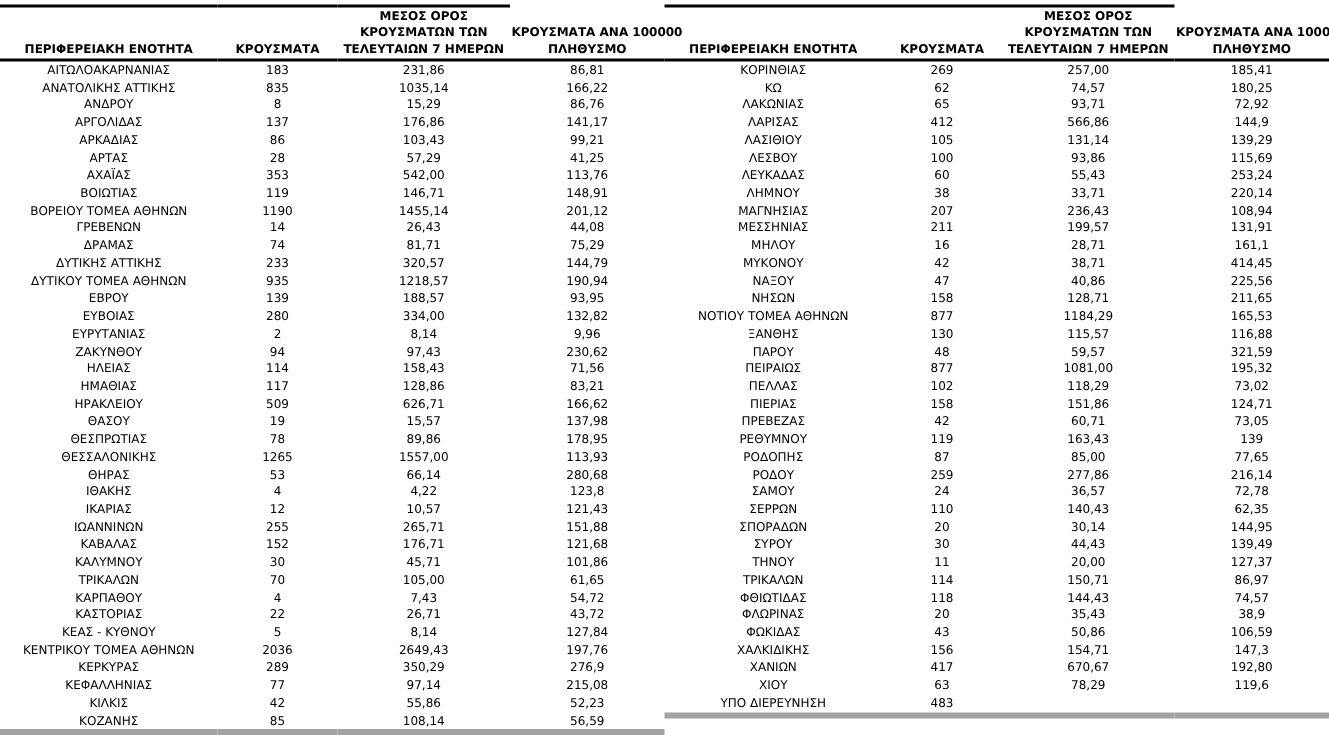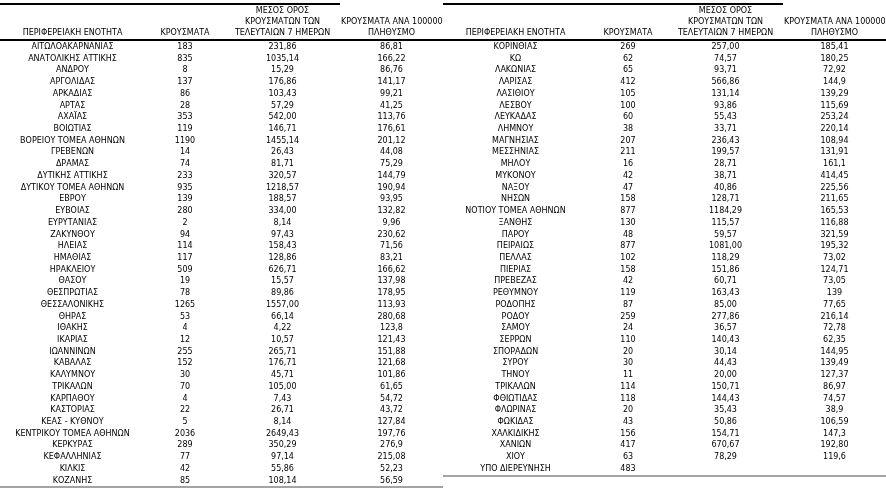--- a/index.html
+++ b/index.html
@@ -17,40 +17,40 @@
   table {
     border-collapse: collapse;
     table-layout: fixed;
     width: 443px;
   }
   col.c1 { width: 145px; }
   col.c2 { width: 80px; }
   col.c3 { width: 115px; }
   col.c4 { width: 103px; }
   th {
-    font-weight: normal;
+    font-weight: bold;
     font-size: 8px;
     line-height: 11px;
     text-align: center;
     vertical-align: bottom;
     padding: 0 1px 1px 1px;
     border-bottom: 2px solid #000;
     white-space: nowrap;
   }
   th.bt { border-top: 2px solid #000; }
   td {
     font-size: 8px;
     text-align: center;
     padding: 0 1px;
     height: 11.72px;
     line-height: 11.72px;
     white-space: nowrap;
     overflow: hidden;
   }
-  tbody tr:last-child td { border-bottom: 2px solid #a3a3a3; }
+  tbody tr:last-child td { border-bottom: 4px solid #a3a3a3; }
   .hdr-line { display: block; }
 </style>
 </head>
 <body>
 
 <div class="tables">
 
   <table>
     <colgroup>
       <col class="c1">
@@ -117,21 +117,21 @@
         <tr>
           <td>ΑΧΑΪΑΣ</td>
           <td>353</td>
           <td>542,00</td>
           <td>113,76</td>
         </tr>
         <tr>
           <td>ΒΟΙΩΤΙΑΣ</td>
           <td>119</td>
           <td>146,71</td>
-          <td>176,61</td>
+          <td>148,91</td>
         </tr>
         <tr>
           <td>ΒΟΡΕΙΟΥ ΤΟΜΕΑ ΑΘΗΝΩΝ</td>
           <td>1190</td>
           <td>1455,14</td>
           <td>201,12</td>
         </tr>
         <tr>
           <td>ΓΡΕΒΕΝΩΝ</td>
           <td>14</td>

